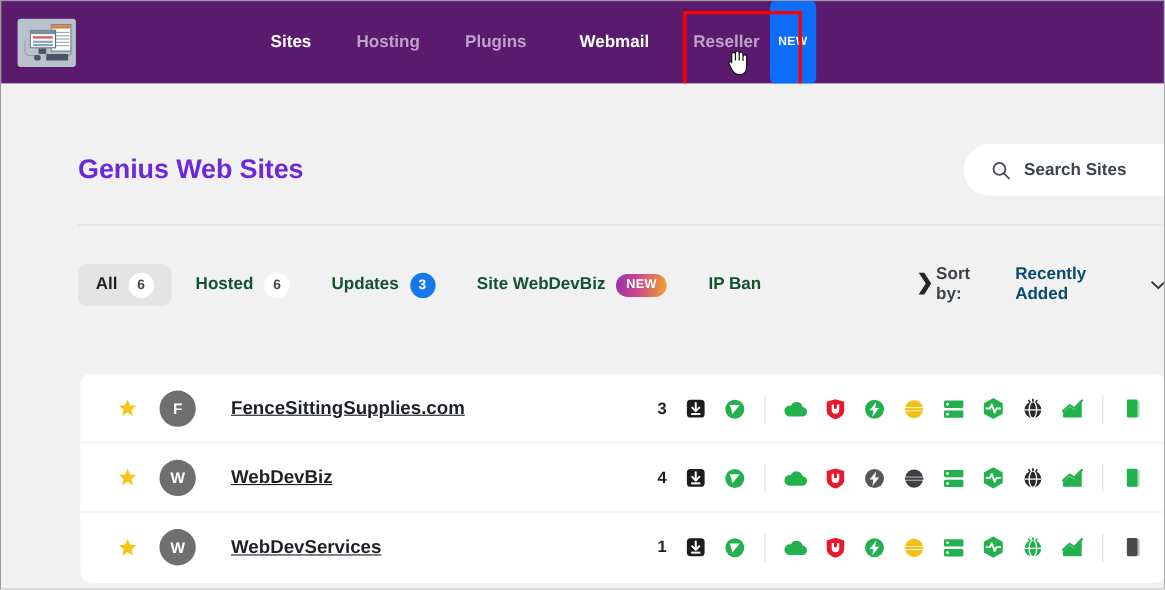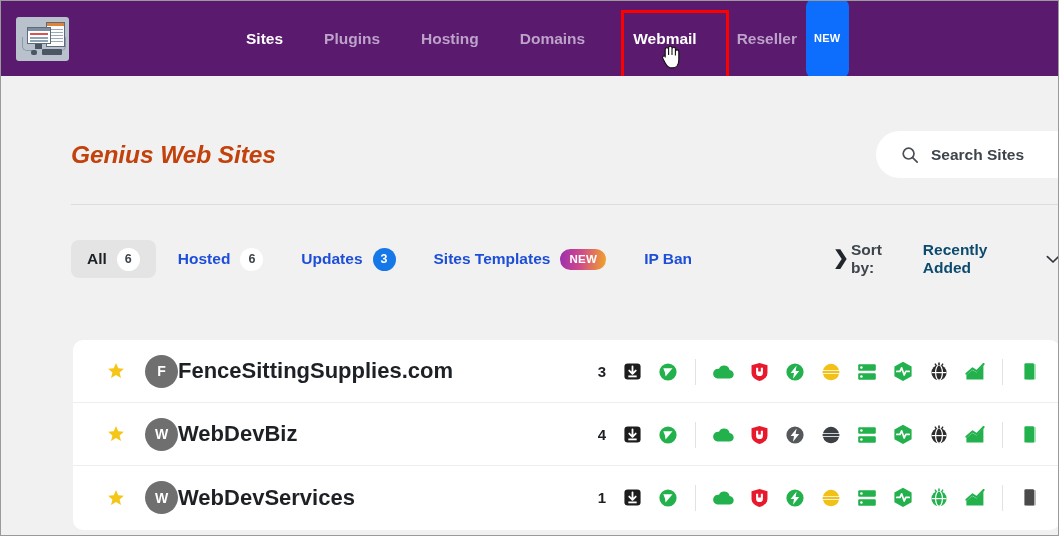--- a/index.html
+++ b/index.html
@@ -120,21 +120,21 @@
   }
 
   
   #body { position: absolute; left: 0; top: 75px; width: 1059px; height: 461px; background: #f1f1f1; }
 
   #pagehead {
     position: absolute; left: 70px; top: 55px; width: 989px; height: 75px;
   }
   #pagetitle {
     position: absolute; left: 0; top: 10px;
-    font-size: 24.5px; font-weight: bold; color: #c2410c; letter-spacing: -.1px; font-style: italic;
+    font-size: 24.5px; font-weight: bold; color: #6d28d9; letter-spacing: -.1px;
   }
   #searchbox {
     position: absolute; left: 805px; top: 0px;
     width: 250px; height: 47px;
     background: #ffffff;
     border-radius: 24px;
     display: flex; align-items: center;
     cursor: text;
   }
   #search-icon { margin-left: 25px; margin-right: 12px; display: flex; }
@@ -162,21 +162,21 @@
     display: flex; align-items: center;
     height: 38px;
     padding: 0 16px;
     border-radius: 8px;
     margin-right: 6px;
     cursor: pointer;
     white-space: nowrap;
     text-align: right;
   }
   .tab.active { background: #e4e4e4; }
-  .tab-label { font-size: 15.5px; font-weight: bold; color: #1d4ed8; }
+  .tab-label { font-size: 15.5px; font-weight: bold; color: #14532d; }
   .tab.active .tab-label { color: #1d2125; }
   .badge {
     margin-left: 10px;
     min-width: 23px; height: 23px;
     border-radius: 12px;
     background: #ffffff;
     color: #3d444b;
     font-size: 12.5px; font-weight: bold;
     display: inline-flex; align-items: center; justify-content: center;
     padding: 0 6px;
@@ -222,24 +222,25 @@
   .star { margin-left: 34px; width: 18px; display: flex; cursor: pointer; }
   .avatar {
     margin-left: 20px;
     width: 33px; height: 33px; border-radius: 50%;
     background: #6f6f6f;
     color: #ffffff;
     font-size: 14px; font-weight: bold;
     display: flex; align-items: center; justify-content: center;
   }
   .sitename {
-    margin-left: 0;
-    font-size: 22px; font-weight: bold; color: #1d2125;
+    margin-left: 32px;
+    font-size: 17px; font-weight: bold; color: #1d2125;
     cursor: pointer;
     white-space: nowrap;
+    text-decoration: underline;
   }
   .icons {
     position: absolute; right: 12px; top: 0; height: 63px;
     display: flex; align-items: center;
   }
   .upd-count { font-size: 15px; font-weight: bold; color: #1d2125; margin-right: 8px; }
   .ico { width: 22px; height: 22px; margin: 0 7px; display: flex; align-items: center; justify-content: center; cursor: pointer; }
   .vsep { width: 1px; height: 26px; background: #e2e2e2; margin: 0 9px; }
 </style>
 </head>
@@ -257,27 +258,24 @@
       <div class="stand"></div>
       <div class="kbd"></div>
       <div class="mouse"></div>
     </div>
 
     <div id="navitems">
       <div class="navlink active">
         <span>Sites</span>
       </div>
       <div class="navlink">
+        <span>Hosting</span>
+      </div>
+      <div class="navlink">
         <span>Plugins</span>
-      </div>
-      <div class="navlink">
-        <span>Hosting</span>
-      </div>
-      <div class="navlink">
-        <span>Domains</span>
       </div>
       <div class="navlink active webmail">
         <span>Webmail</span>
       </div>
       <div class="navlink">
         <span>Reseller</span><span class="nav-new">NEW</span>
       </div>
     </div>
 
     <div id="redbox"></div>
@@ -316,21 +314,21 @@
         </div>
         <div class="tab">
           <span class="tab-label">Hosted</span>
           <span class="badge">6</span>
         </div>
         <div class="tab">
           <span class="tab-label">Updates</span>
           <span class="badge blue">3</span>
         </div>
         <div class="tab">
-          <span class="tab-label">Sites Templates</span>
+          <span class="tab-label">Site WebDevBiz</span>
           <span class="badge grad">NEW</span>
         </div>
         <div class="tab" id="tab-ipban">
           <span class="tab-label">IP Ban</span>
         </div>
       </div>
 
       <div id="tabs-fade"></div>
       <div id="tabs-chevron">❯</div>
 

